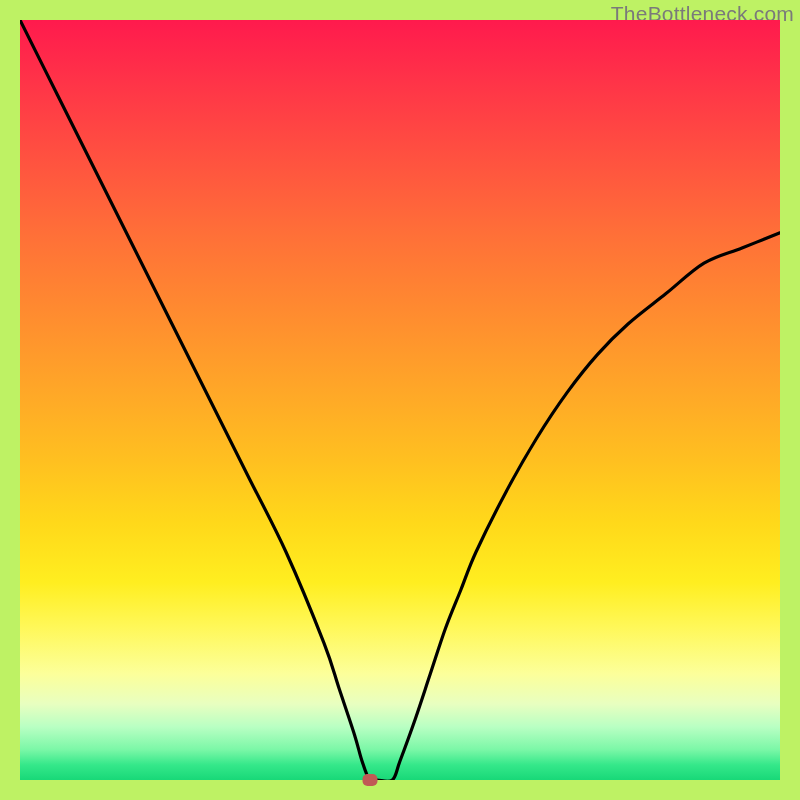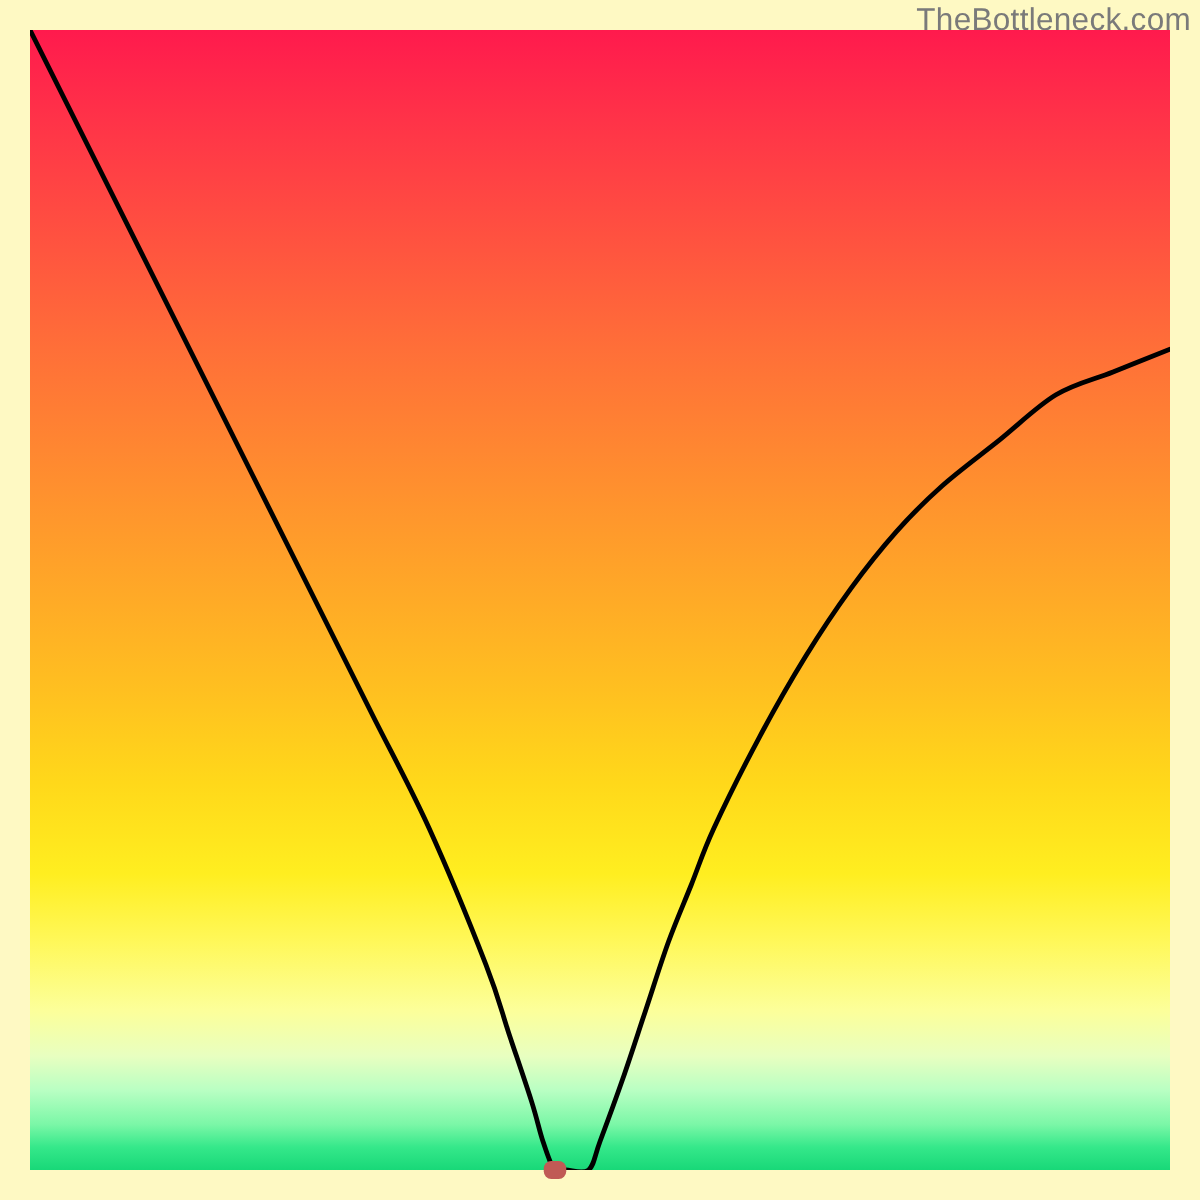--- a/index.html
+++ b/index.html
@@ -8,21 +8,21 @@
     width: 800px;
     height: 800px;
     overflow: hidden;
     background: #000;
     font-family: Arial, Helvetica, sans-serif;
   }
   .frame {
     position: relative;
     width: 800px;
     height: 800px;
-    background: #fef9c3;
+    background: #bef264;
   }
   .plot-area {
     position: absolute;
     left: 20px;
     top: 20px;
     width: 760px;
     height: 760px;
     
     background: linear-gradient(to bottom,
       #ff1a4d 0%,

